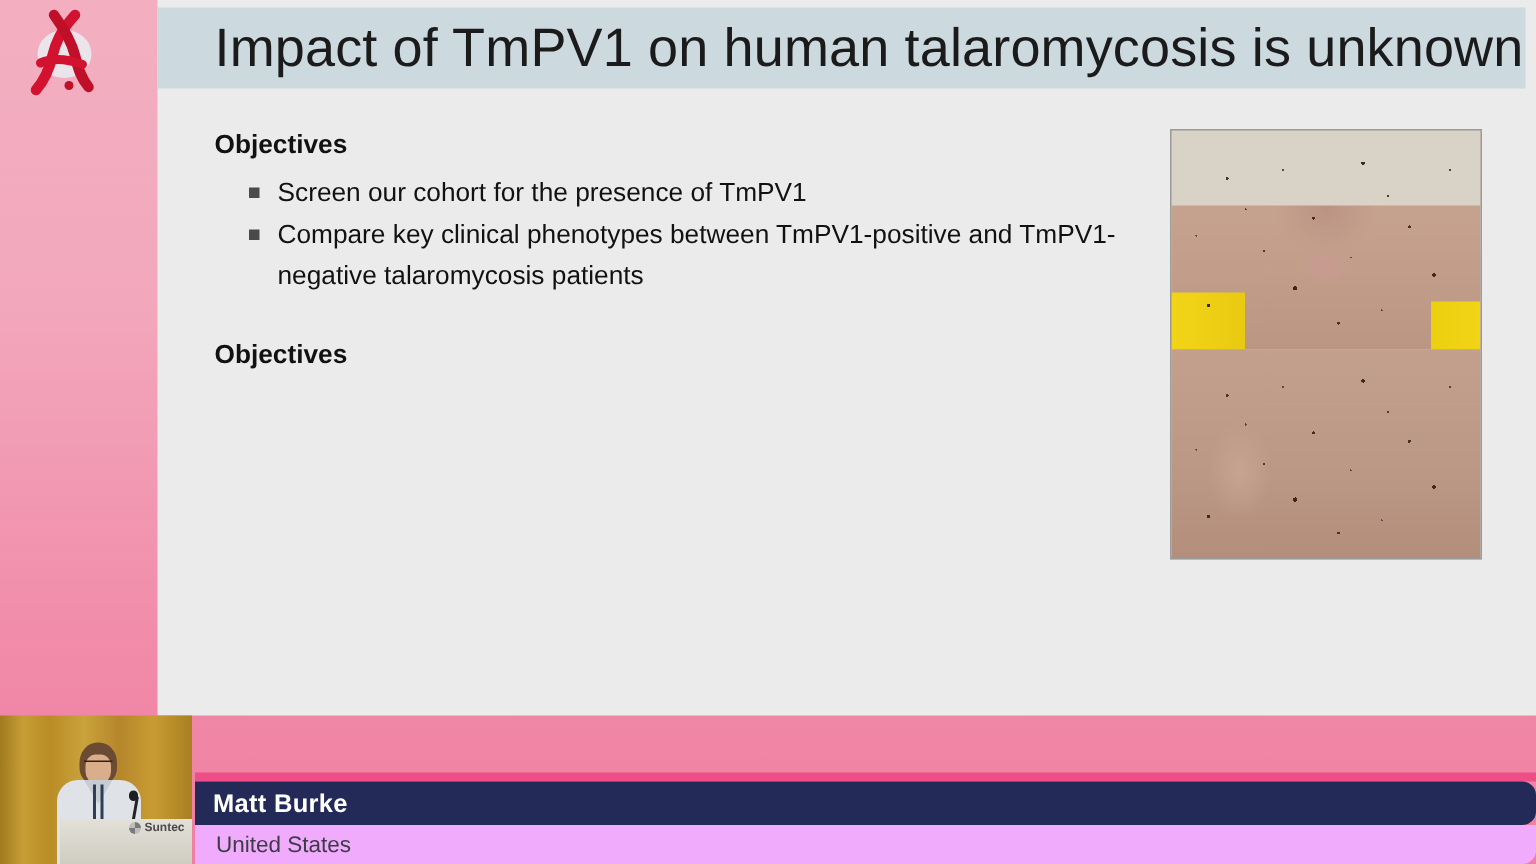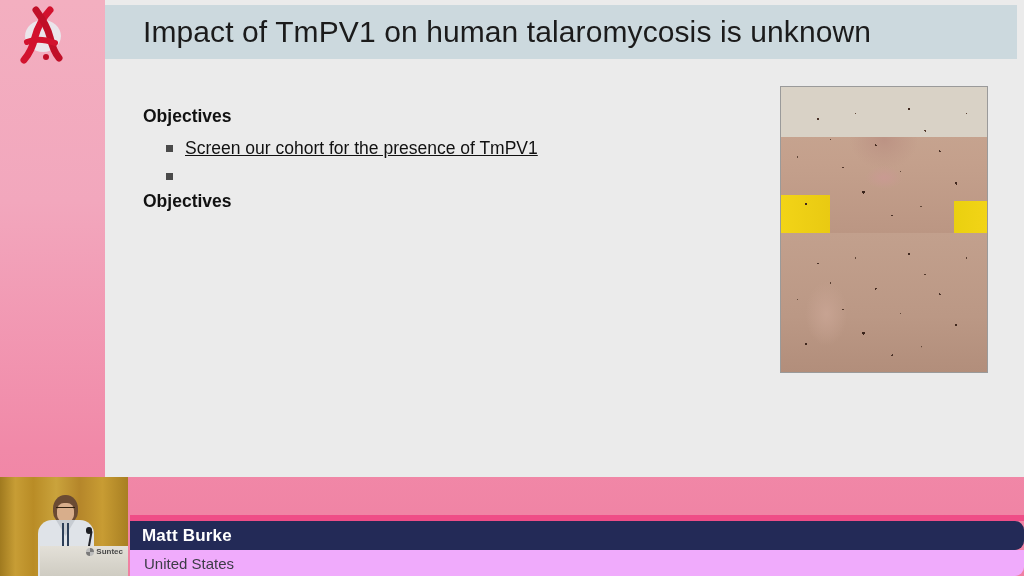--- a/index.html
+++ b/index.html
@@ -21,45 +21,44 @@
     position:absolute;
     left:105px; top:0; width:919px; height:477px;
     background:#ebebeb;
   }
   #slide-title-bar{
     position:absolute; left:0; top:5px; right:7px; height:54px;
     background:#ccd9de;
     display:flex; align-items:center;
   }
   #slide-title{
-    font-size:30px; color:#1b1b1b; letter-spacing:.1px;
+    font-size:36px; color:#1b1b1b; letter-spacing:.1px;
     padding-left:38px; white-space:nowrap;
     font-family:"Liberation Sans", sans-serif;
     text-align:center;
   }
 
   
   #slide-body{
     position:absolute; left:0; top:59px; right:0; bottom:0;
-    padding:47px 0 0 38px;
+    padding:27px 0 0 38px;
   }
   .section{ width:640px; }
   .section-heading{
     font-size:17.5px; font-weight:bold; color:#111;
     margin-bottom:8px;
   }
   ul.bullets{ list-style:none; margin:0 0 0 20px; padding:0; }
   ul.bullets li{
     position:relative;
     padding-left:22px;
     font-size:17.5px;
     line-height:27px;
     color:#111;
     margin-bottom:1px;
-    text-decoration:underline;
   }
   ul.bullets li .sq{
     position:absolute; left:3px; top:10px;
     width:7px; height:7px; background:#4a4a4a;
   }
   .ital{ font-style:italic; }
   #hypothesis-section{ margin-top:29px; }
 
   
   #figure{
@@ -209,20 +208,21 @@
 
     <div class="section">
       <div class="section-heading">Objectives</div>
       <ul class="bullets">
         <li>
           <span class="sq"></span>
           <span>Screen our cohort for the presence of TmPV1</span>
         </li>
         <li>
           <span class="sq"></span>
+          <span>Compare key clinical phenotypes between TmPV1-positive and TmPV1-negative talaromycosis patients</span>
         </li>
       </ul>
     </div>
 
     <div class="section" id="hypothesis-section">
       <div class="section-heading">Objectives</div>
     </div>
   </div>
 
   <div id="figure">

